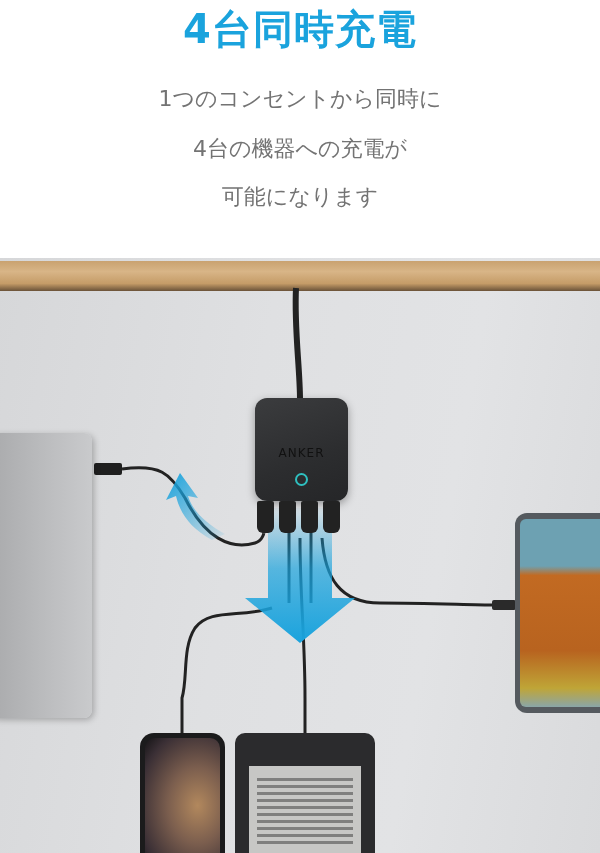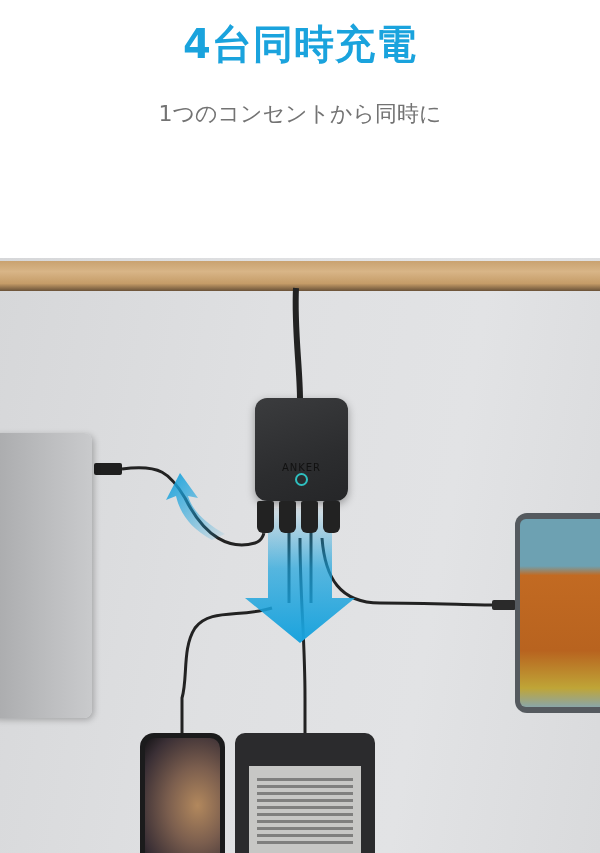--- a/index.html
+++ b/index.html
@@ -1,30 +1,30 @@
 <!DOCTYPE html>
 <html><head>
 <meta charset="utf-8">
 <style>
   html, body { margin: 0; padding: 0; }
   body { width: 600px; height: 853px; overflow: hidden; background: #ffffff; position: relative; font-family: "DejaVu Sans", sans-serif; }
-  .header { position: absolute; left: 0; top: 16px; width: 600px; height: 258px; background: #fff; text-align: center; }
+  .header { position: absolute; left: 0; top: 1px; width: 600px; height: 258px; background: #fff; text-align: center; }
   .title { position: absolute; left: 0; right: 0; top: 4px; font-size: 40px; font-weight: bold; color: #1aa3dd; letter-spacing: 1px; line-height: 48px; }
   .sub { position: absolute; left: 0; right: 0; font-size: 22px; color: #737373; line-height: 36px; }
   .sub.l1 { top: 80px; } .sub.l2 { top: 130px; } .sub.l3 { top: 178px; }
 
   .photo { position: absolute; left: 0; top: 258px; width: 600px; height: 595px; overflow: hidden;
     background: linear-gradient(100deg, #d6d7d9 0%, #dfe0e2 40%, #e2e3e5 70%, #d9dadc 100%); }
   .shelf { position: absolute; left: 0; top: 3px; width: 600px; height: 30px;
     background: linear-gradient(180deg, #c9a270 0%, #d8b587 35%, #c59c68 75%, #6a5238 100%); }
   .laptop { position: absolute; left: -10px; top: 175px; width: 102px; height: 285px; border-radius: 8px;
     background: linear-gradient(90deg, #a9aaac 0%, #bdbec0 60%, #c9cacc 100%); box-shadow: 2px 2px 6px rgba(0,0,0,0.25); }
   .charger { position: absolute; left: 255px; top: 140px; width: 93px; height: 103px; border-radius: 12px;
     background: linear-gradient(160deg, #3b3c3e 0%, #2c2d2f 60%, #252628 100%); box-shadow: 0 3px 8px rgba(0,0,0,0.35); }
-  .brand { position: absolute; left: 0; right: 0; top: 64px; text-align: center; font-size: 10px; color: #111; letter-spacing: 1px; }
+  .brand { position: absolute; left: 0; right: 0; top: 48px; text-align: center; font-size: 12px; color: #111; letter-spacing: 1px; }
   .led { position: absolute; left: 40px; top: 75px; width: 9px; height: 9px; border: 2px solid #2fbfbf; border-radius: 50%; }
   .plug { position: absolute; top: 243px; width: 17px; height: 32px; background: #222; border-radius: 2px 2px 6px 6px; }
   .tablet { position: absolute; left: 515px; top: 255px; width: 100px; height: 200px; border-radius: 12px; background: #555a5f; }
   .tablet-screen { position: absolute; left: 5px; top: 6px; right: 0; bottom: 6px; border-radius: 6px;
     background: linear-gradient(180deg, #6da1b2 0%, #6da1b2 25%, #c26a22 30%, #b8631f 70%, #bfa537 90%, #8aa6a8 100%); }
   .phone { position: absolute; left: 140px; top: 475px; width: 85px; height: 140px; border-radius: 14px; background: #1b1b1c; }
   .phone-screen { position: absolute; left: 5px; top: 5px; right: 5px; bottom: 0; border-radius: 10px;
     background: radial-gradient(ellipse at 70% 50%, #b2885d 0%, #7b5e4e 40%, #3a2f35 80%, #151416 100%); }
   .kindle { position: absolute; left: 235px; top: 475px; width: 140px; height: 140px; border-radius: 10px; background: #2b2b2d; }
   .kindle-screen { position: absolute; left: 14px; top: 33px; right: 14px; bottom: 0; background: #c7c7c5; padding: 8px; box-sizing: border-box; overflow: hidden; }
@@ -35,20 +35,22 @@
   .label-a { position: absolute; left: 333px; top: 377px; }
   .label-a .x { font-size: 16px; font-weight: normal; margin: 0 3px; }
   svg.overlay { position: absolute; left: 0; top: 0; }
 </style>
 </head>
 <body>
 
 <div class="header">
   <div class="title">4台同時充電</div>
   <div class="sub l1">1つのコンセントから同時に</div>
+  <div class="sub l2">4台の機器への充電が</div>
+  <div class="sub l3">可能になります</div>
 </div>
 
 <div class="photo">
   <div class="shelf"></div>
 
   <svg class="overlay" width="600" height="595">
     <defs>
       <linearGradient id="downArrow" x1="0" y1="0" x2="0" y2="1">
         <stop offset="0" stop-color="#1aa3dd" stop-opacity="0.05"></stop>
         <stop offset="0.45" stop-color="#1aa3dd" stop-opacity="0.7"></stop>

